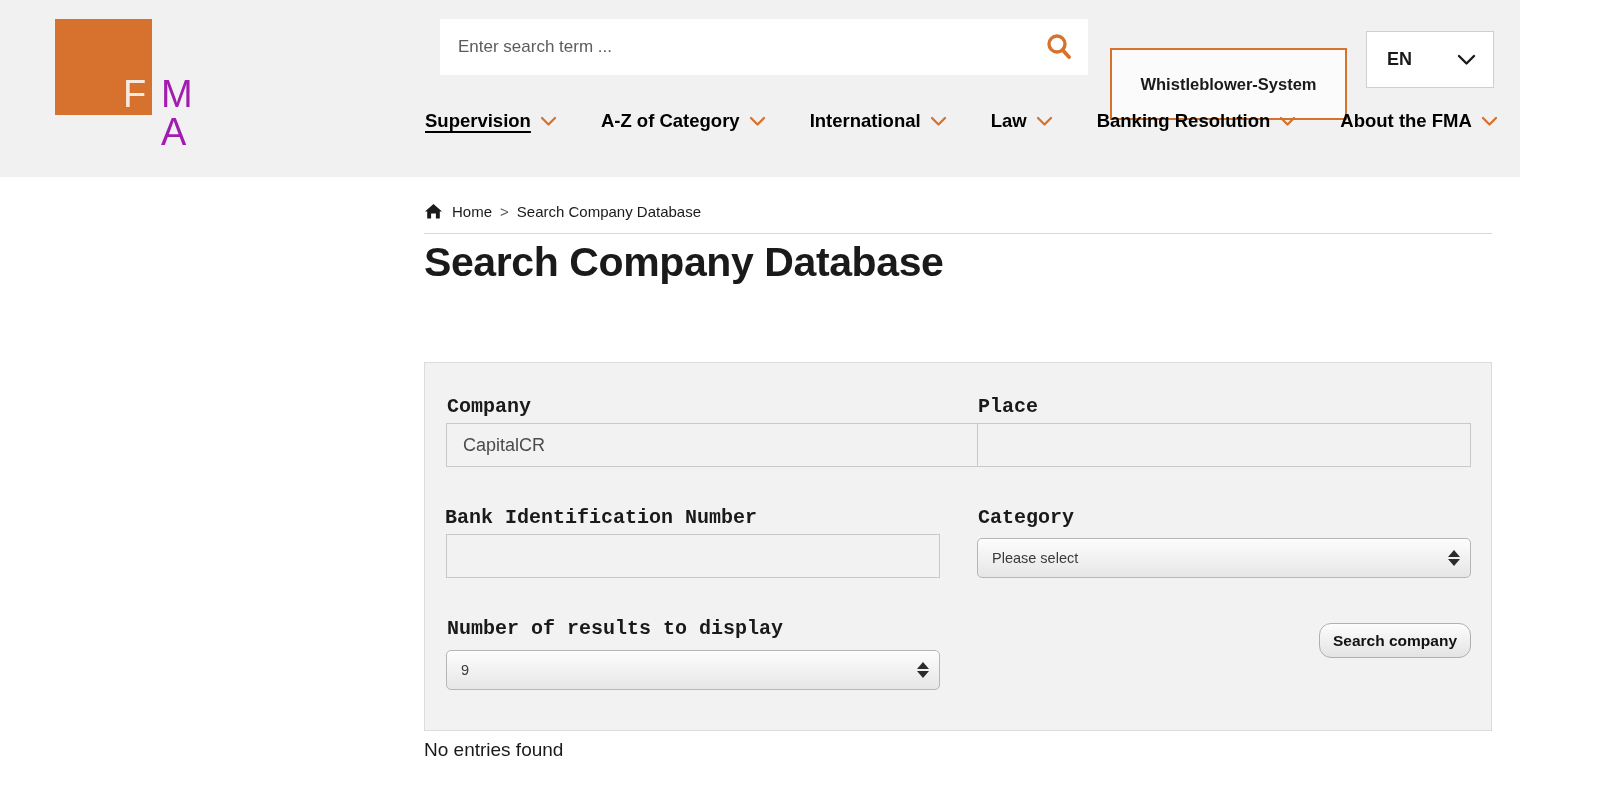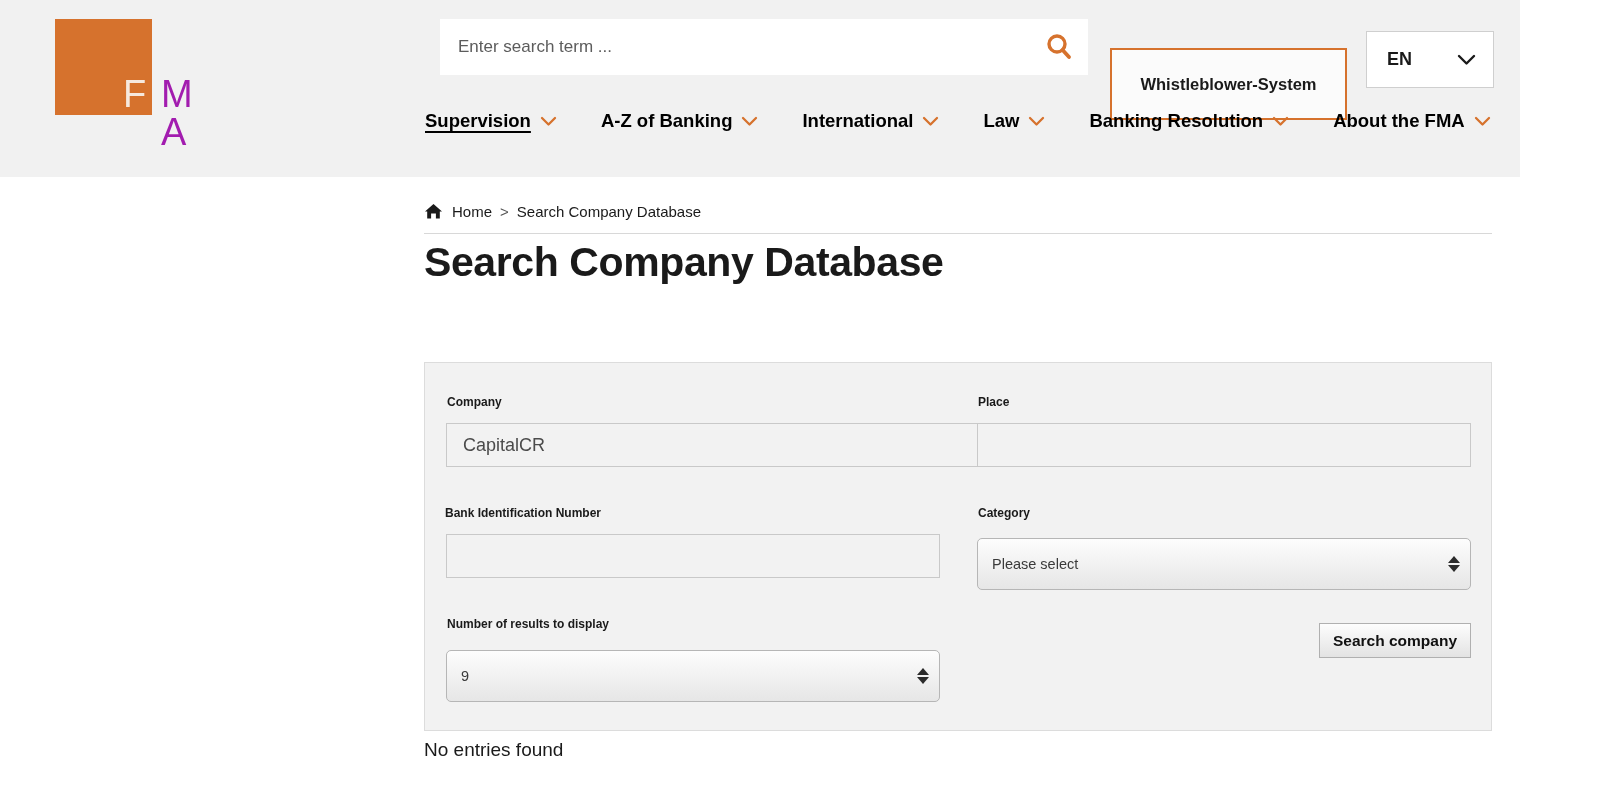--- a/index.html
+++ b/index.html
@@ -140,53 +140,53 @@
 
   
   .form-panel {
     position: absolute; left: 424px; top: 185px;
     width: 1068px; height: 369px;
     background: #f2f2f2;
     border: 1px solid #dcdcdc;
   }
   .field-label {
     position: absolute;
-    font-size: 12px; font-weight: 700; color: #1a1a1a;
+    font-size: 20px; font-weight: 700; color: #1a1a1a; font-family: Liberation Mono, monospace;
   }
   .txt-input {
     position: absolute;
     height: 44px;
     background: #f2f2f2;
     border: 1px solid #c9c9c9;
     padding: 0 16px;
     font-family: "Liberation Sans", sans-serif;
     font-size: 18px; color: #4b4b4b;
     outline: none;
   }
   .sel-box {
     position: absolute;
-    height: 52px;
+    height: 40px;
     border: 1px solid #b6b6b6;
     border-radius: 5px;
     background: linear-gradient(#fdfdfd, #e6e6e6);
     display: flex; align-items: center; justify-content: space-between;
     padding: 0 10px 0 14px;
     font-size: 14.5px; color: #3a3a3a;
     cursor: pointer;
   }
   .spinner { display:flex; flex-direction:column; align-items:center; gap:2px; }
   .spin-up, .spin-down { width:0; height:0; border-left:6px solid transparent; border-right:6px solid transparent; }
   .spin-up { border-bottom: 7px solid #2b2b2b; }
   .spin-down { border-top: 7px solid #2b2b2b; }
 
   .search-company-btn {
     position: absolute; left: 894px; top: 260px;
     width: 152px; height: 35px;
     border: 1px solid #b0b0b0;
-    border-radius: 0;
+    border-radius: 12px;
     background: linear-gradient(#fdfdfd, #e3e3e3);
     font-family: "Liberation Sans", sans-serif;
     font-size: 15.5px; font-weight: 700; color: #111;
     cursor: pointer;
   }
 
   .no-entries {
     position: absolute; left: 424px; top: 562px;
     font-size: 19px; color: #1a1a1a;
   }
@@ -224,21 +224,21 @@
     </div>
 
     <nav class="nav">
       <div class="nav-item active">
         <span class="nav-label">Supervision</span>
         <svg class="chev" width="17" height="11" viewBox="0 0 17 11">
           <polyline points="2,2 8.5,8.5 15,2" fill="none" stroke="#d6722d" stroke-width="2.3" stroke-linecap="round" stroke-linejoin="round"></polyline>
         </svg>
       </div>
       <div class="nav-item">
-        <span class="nav-label">A-Z of Banking</span>
+        <span class="nav-label">A-Z of Category</span>
         <svg class="chev" width="17" height="11" viewBox="0 0 17 11">
           <polyline points="2,2 8.5,8.5 15,2" fill="none" stroke="#d6722d" stroke-width="2.3" stroke-linecap="round" stroke-linejoin="round"></polyline>
         </svg>
       </div>
       <div class="nav-item">
         <span class="nav-label">International</span>
         <svg class="chev" width="17" height="11" viewBox="0 0 17 11">
           <polyline points="2,2 8.5,8.5 15,2" fill="none" stroke="#d6722d" stroke-width="2.3" stroke-linecap="round" stroke-linejoin="round"></polyline>
         </svg>
       </div>

